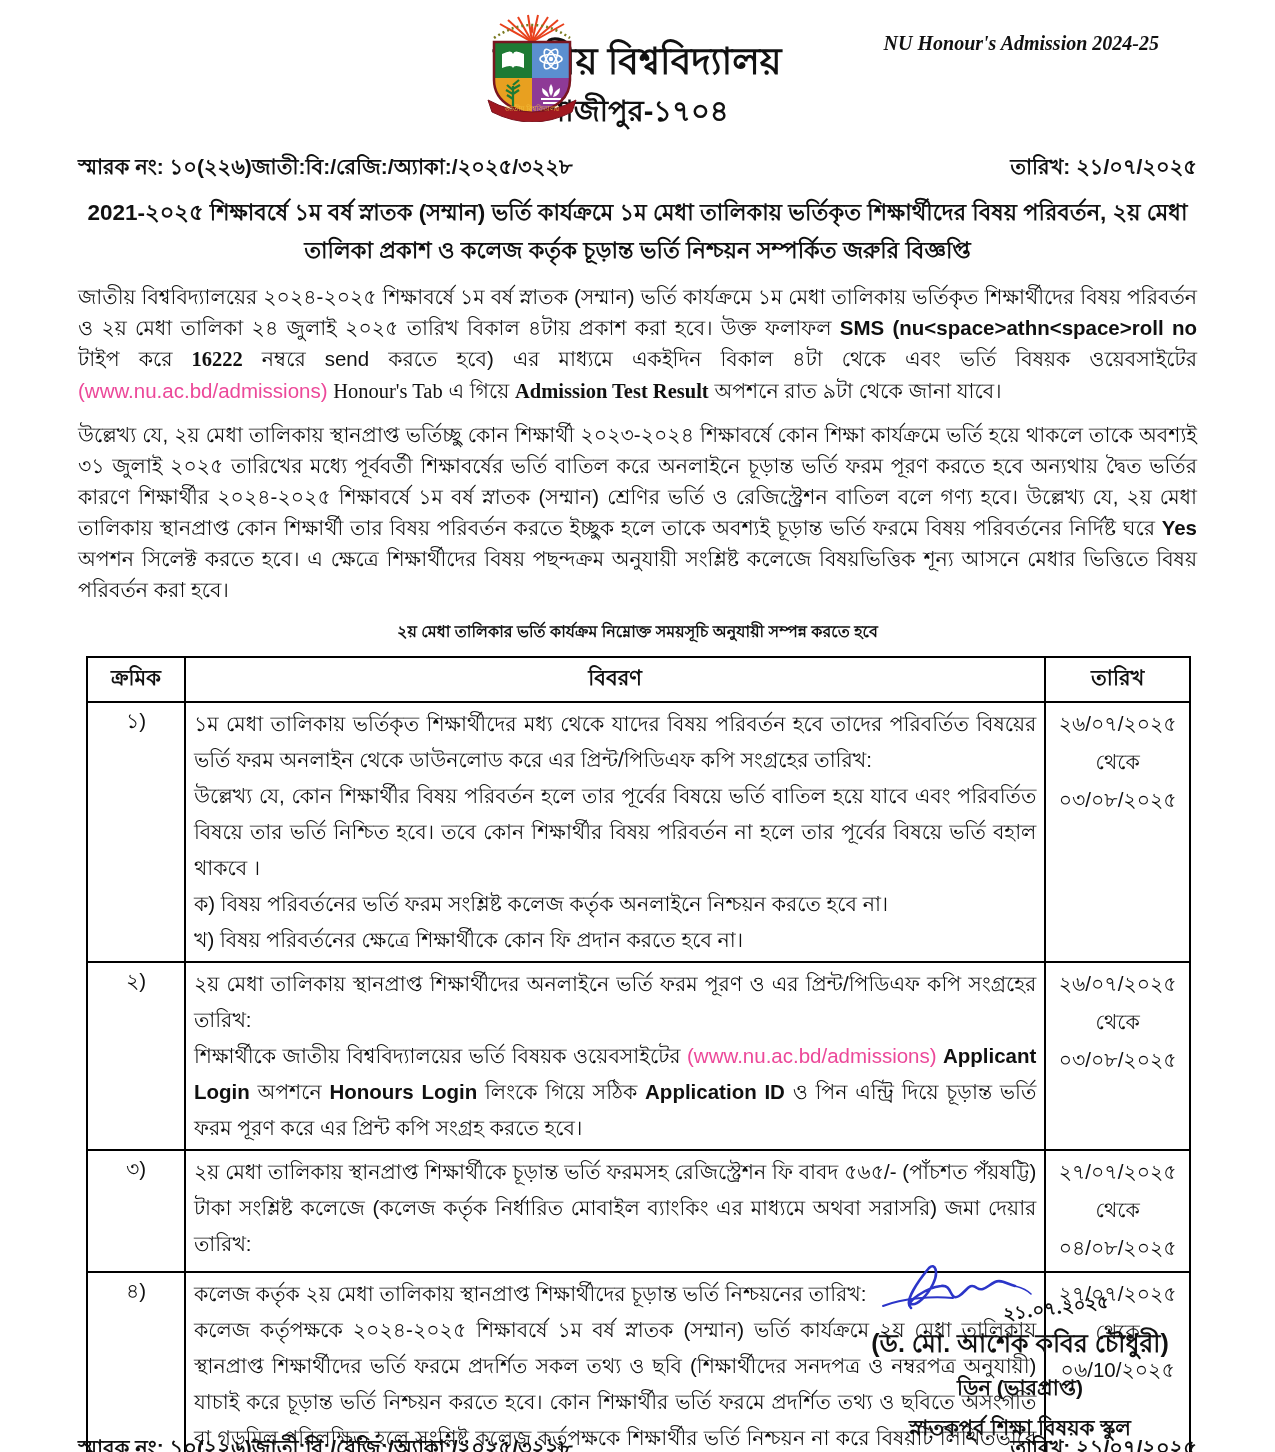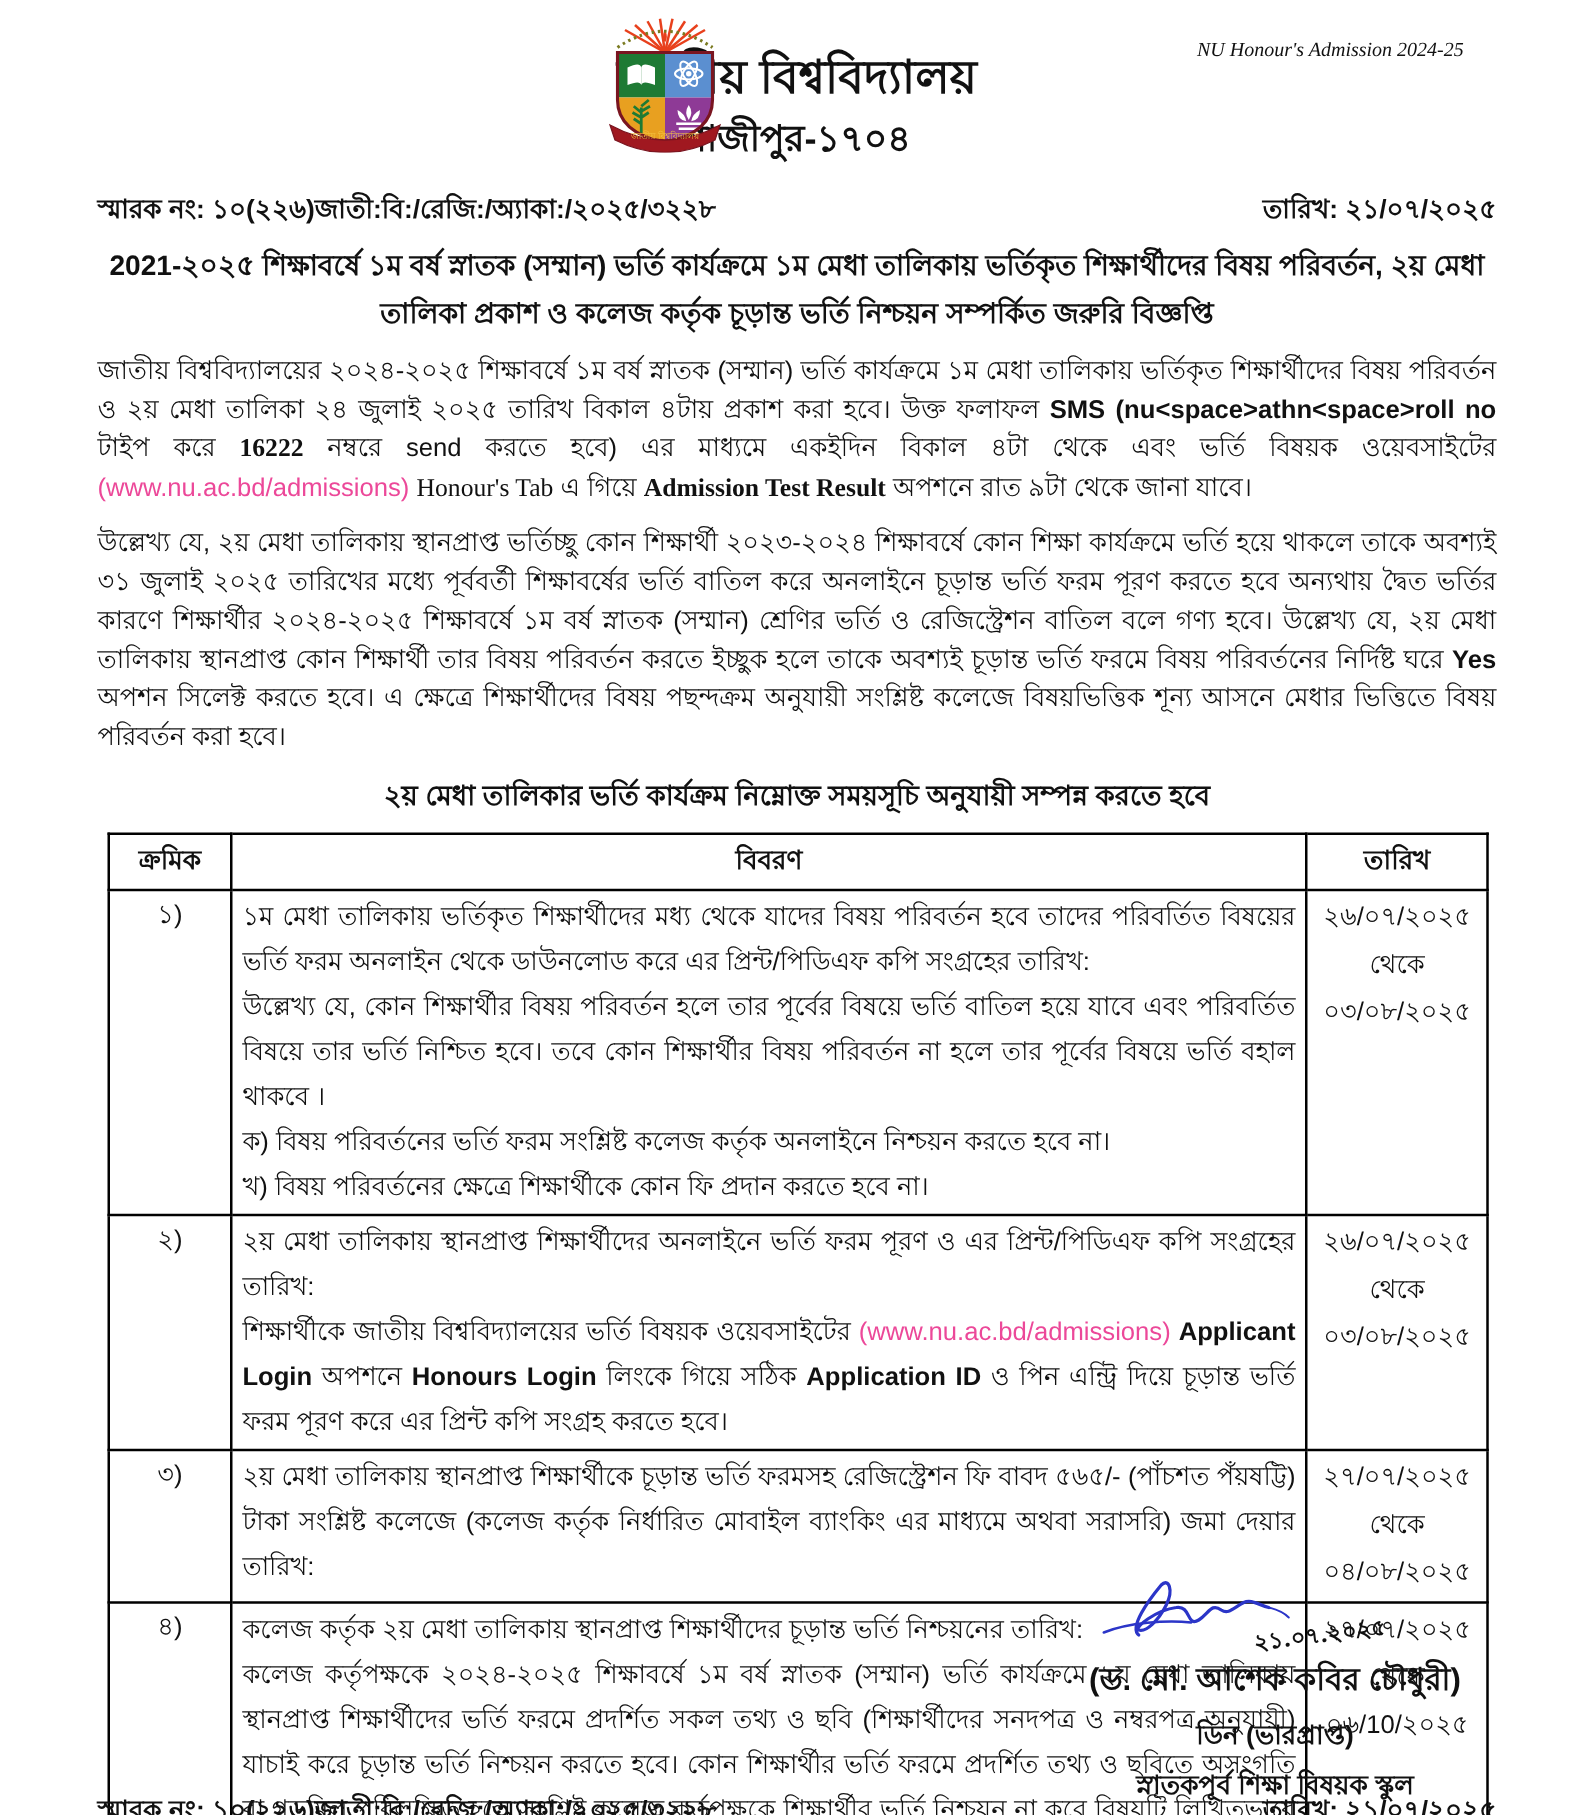--- a/index.html
+++ b/index.html
@@ -10,23 +10,23 @@
     margin:0 auto;
     background:#ffffff;
     color:#111;
     font-family:"Liberation Sans","DejaVu Sans",sans-serif;
     overflow:hidden;
   }
   .content { padding:0 78px; }
 
   
   .corner-note {
-    position:absolute; top:32px; right:104px;
+    position:absolute; top:32px; right:116px;
     font-family:"Liberation Serif","DejaVu Serif",serif;
-    font-style:italic; font-weight:normal; font-size:16px;
+    font-style:italic; font-weight:bold; font-size:20px;
   }
   .masthead { position:relative; padding-top:14px; text-align:center; }
   .logo-wrap { position:absolute; left:402px; top:12px; width:104px; height:110px; }
   .uni-name { font-size:37px; font-weight:bold; line-height:1.2; margin-top:26px; }
   .uni-place { font-size:29px; font-weight:bold; margin-top:4px; }
 
   
   .meta-line {
     display:flex; justify-content:space-between;
     margin-top:14px; font-size:21px; font-weight:600;
@@ -43,21 +43,21 @@
     text-align:justify; font-size:20.5px; line-height:31px; margin-top:12px;
   }
   .seg-b   { font-weight:bold; }
   .seg-lat { font-weight:normal;margin-top:48px; }
   .seg-link{ color:#ec4899; font-weight:normal; }
   .seg-serif  { font-family:"Liberation Serif","DejaVu Serif",serif; }
   .seg-serifb { font-family:"Liberation Serif","DejaVu Serif",serif; font-weight:bold; }
 
   
   .table-caption {
-    text-align:center; font-size:22px; font-weight:bold; margin-top:14px;
+    text-align:center; font-size:16px; font-weight:bold; margin-top:14px;
   }
   table.schedule {
     border-collapse:collapse; width:1105px; margin:10px 0 0 8px;
     font-size:20.5px;
   }
   table.schedule th, table.schedule td {
     border:2px solid #000; vertical-align:top; padding:3px 8px;
   }
   table.schedule th { font-weight:bold; font-size:21px; padding:4px 23px; }
   col.c-serial { width:74px; }

